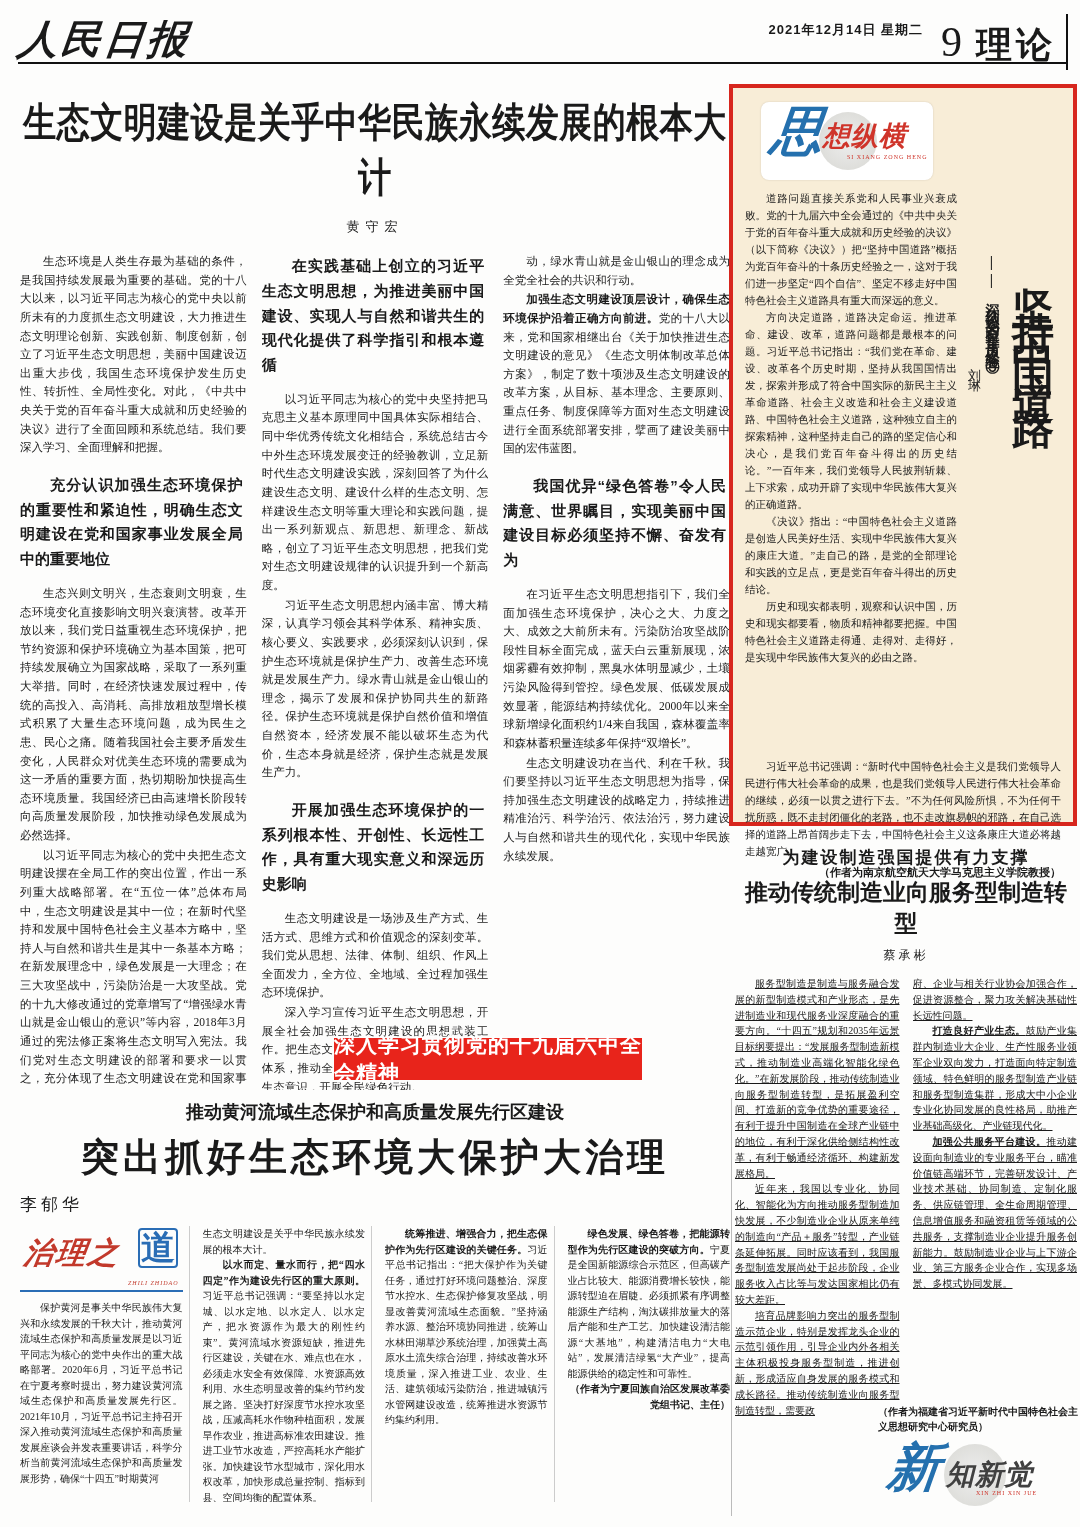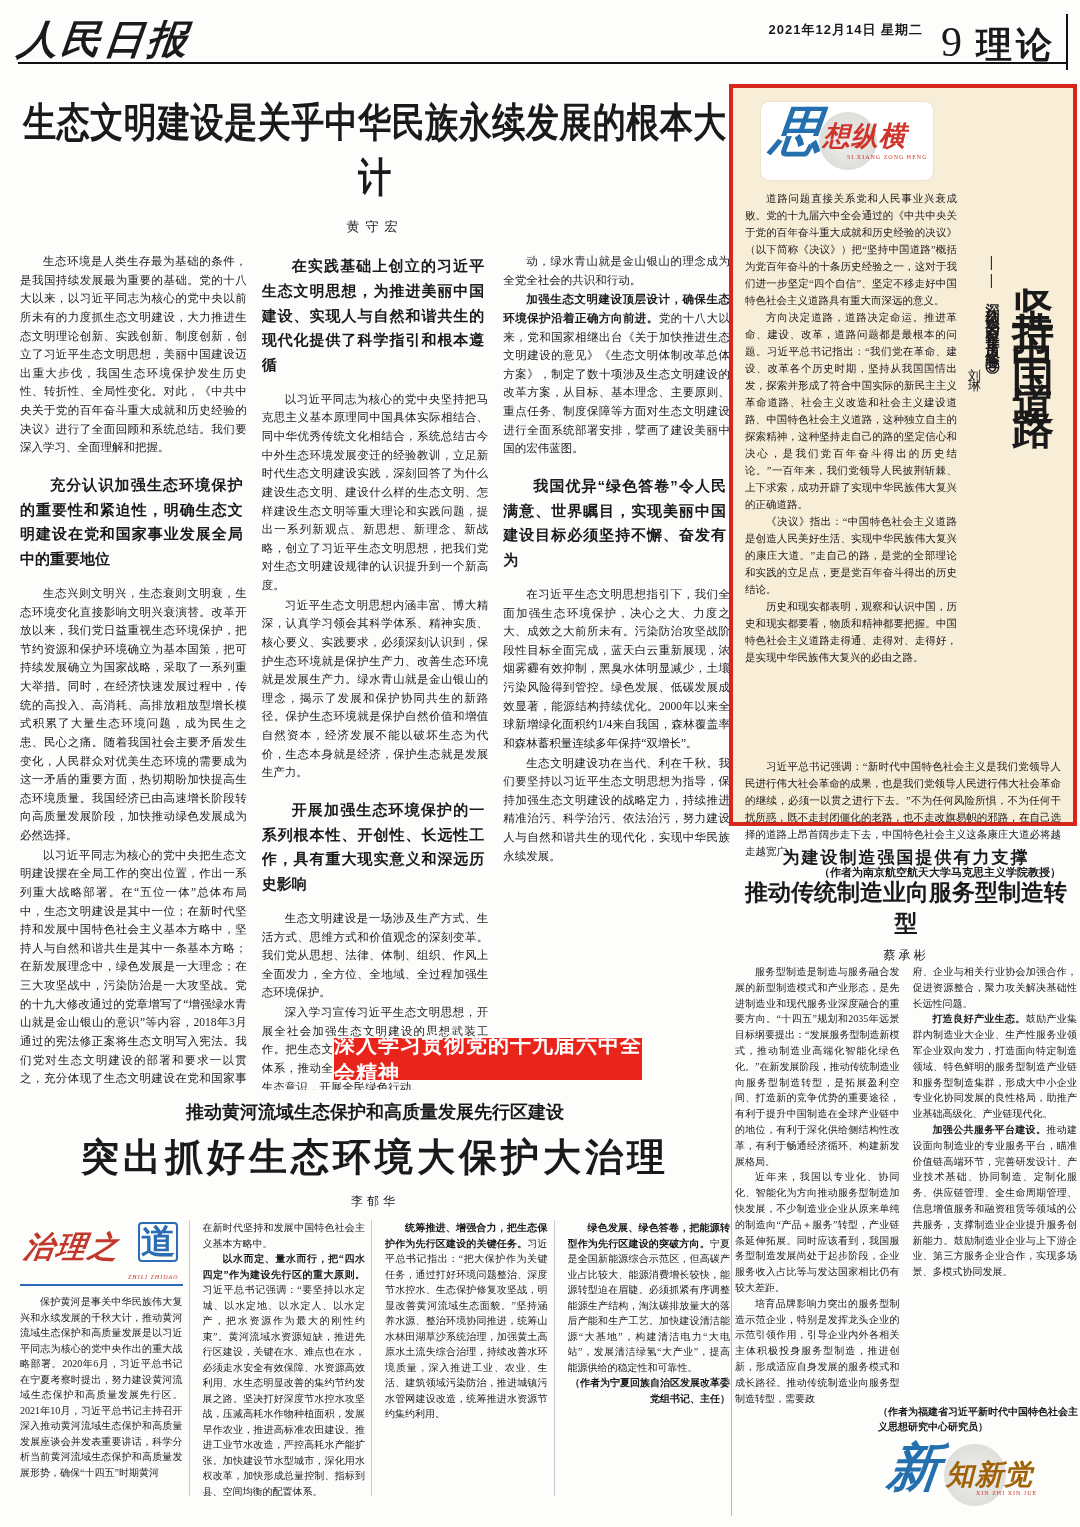--- a/index.html
+++ b/index.html
@@ -56,50 +56,50 @@
   .sx-bottom p{margin:0;font-size:10.5px;line-height:1.62;text-indent:2em;text-align:justify;}
   .sx-attr{font-size:11px;font-weight:bold;text-align:right;margin-top:5px;}
   
   .banner{position:absolute;left:334px;top:1038px;width:308px;height:42px;background:#e8241b;
     color:#fff;font-family:"Liberation Sans",sans-serif;font-weight:900;font-size:21px;
     display:flex;align-items:center;justify-content:center;letter-spacing:1px;}
   
   .yr{position:absolute;left:20px;top:1100px;width:710px;}
   .yr-kicker{font-family:"Liberation Sans",sans-serif;font-weight:900;font-size:18px;text-align:center;}
   .yr-headline{font-weight:900;font-size:38px;text-align:center;letter-spacing:4px;margin-top:8px;}
-  .yr-byline{text-align:center;font-size:12px;letter-spacing:4px;margin-top:10px;color:#222;}
+  .yr-byline{font-size:17px;letter-spacing:4px;margin-top:10px;color:#222;}
   .yr-cols{display:flex;gap:13px;margin-top:10px;height:276px;overflow:hidden;}
   .yr-col{flex:1;font-size:10px;line-height:1.55;text-align:justify;overflow:hidden;border-right:1px solid #ccc;padding-right:6px;}
   .yr-col:last-child{border-right:none;padding-right:0;}
   .yr-col p{margin:0;text-indent:2em;}
   .attr{font-weight:bold;text-align:right;text-indent:0 !important;}
   .zl-logo{height:62px;position:relative;margin:2px 0 8px 0;border-bottom:2px solid #2a6db5;}
   .zl-logo .script{position:absolute;left:4px;top:2px;font-size:30px;font-weight:900;font-style:italic;
     color:#c2392b;transform:skewX(-8deg);letter-spacing:2px;}
   .zl-logo .dao{position:absolute;left:118px;top:0px;font-size:34px;font-weight:900;color:#2a6db5;
     border:2.5px solid #2a6db5;line-height:1;padding:1px;border-radius:4px;}
   .zl-logo .sub{position:absolute;right:4px;bottom:2px;font-size:6px;color:#c2392b;letter-spacing:1px;font-style:italic;}
   
   .mfg{position:absolute;left:735px;top:846px;width:342px;}
   .mfg-kicker{font-weight:900;font-size:17px;text-align:center;letter-spacing:2px;}
   .mfg-headline{font-family:"Liberation Sans",sans-serif;font-weight:900;font-size:23px;
     text-align:center;margin-top:8px;letter-spacing:0px;}
   .mfg-byline{text-align:center;font-size:12px;letter-spacing:3px;margin-top:8px;color:#222;}
-  .mfg-cols{display:flex;gap:13px;margin-top:0;height:498px;overflow:hidden;}
+  .mfg-cols{display:flex;gap:13px;margin-top:12px;height:498px;overflow:hidden;text-decoration:underline;}
   .mfg-col{flex:1;font-size:10px;line-height:1.58;text-align:justify;overflow:hidden;}
   .mfg-col p{margin:0;text-indent:2em;}
   .mfg-attr{position:absolute;left:878px;top:1404px;width:200px;font-size:10px;font-weight:bold;
     line-height:1.5;text-align:left;background:#fdfdfc;}
   .xz-logo{position:absolute;left:880px;top:1440px;width:198px;height:74px;background:#fdfdfc;overflow:hidden;}
   .xz-logo .circ{position:absolute;left:64px;top:4px;width:62px;height:62px;border-radius:50%;
     background:radial-gradient(#eee,#d8d8d3);}
   .xz-logo .big{position:absolute;left:8px;top:2px;font-size:52px;font-weight:900;font-style:italic;
     color:#2470ae;transform:skewX(-6deg);line-height:1;}
   .xz-logo .rest{position:absolute;left:66px;top:16px;font-size:28px;font-weight:900;font-style:italic;
-    color:#a16207;letter-spacing:1px;font-family:Liberation Serif, serif;}
+    color:#404040;letter-spacing:1px;font-family:Liberation Serif, serif;}
   .xz-logo .sub{position:absolute;left:96px;top:50px;font-size:6px;color:#cf342a;letter-spacing:1px;}
   .vdivider{position:absolute;left:731px;top:1098px;width:1px;height:418px;background:#bbb;}
 </style>
 </head>
 <body>
 
 <div class="header">
   <div class="masthead">人民日报</div>
   <div class="hspacer"></div>
   <div class="pagedate">2021年12月14日 星期二</div>
@@ -196,21 +196,21 @@
   <div class="yr-cols">
     <div class="yr-col">
       <div class="zl-logo">
         <span class="script">治理之</span>
         <span class="dao">道</span>
         <span class="sub">ZHILI ZHIDAO</span>
       </div>
       <p>保护黄河是事关中华民族伟大复兴和永续发展的千秋大计，推动黄河流域生态保护和高质量发展是以习近平同志为核心的党中央作出的重大战略部署。2020年6月，习近平总书记在宁夏考察时提出，努力建设黄河流域生态保护和高质量发展先行区。2021年10月，习近平总书记主持召开深入推动黄河流域生态保护和高质量发展座谈会并发表重要讲话，科学分析当前黄河流域生态保护和高质量发展形势，确保“十四五”时期黄河</p>
     </div>
     <div class="yr-col">
-      <p style="text-indent:0;">在新时代坚持和发展中国特色社会主义基本方略中。</p>
+      <p style="text-indent:0;">生态文明建设是关乎中华民族永续发展的根本大计。</p>
       <p><b class="lead">以水而定、量水而行，把“四水四定”作为建设先行区的重大原则。</b><span>习近平总书记强调：“要坚持以水定城、以水定地、以水定人、以水定产，把水资源作为最大的刚性约束”。黄河流域水资源短缺，推进先行区建设，关键在水、难点也在水，必须走水安全有效保障、水资源高效利用、水生态明显改善的集约节约发展之路。坚决打好深度节水控水攻坚战，压减高耗水作物种植面积，发展旱作农业，推进高标准农田建设。推进工业节水改造，严控高耗水产能扩张。加快建设节水型城市，深化用水权改革，加快形成总量控制、指标到县、空间均衡的配置体系。</span></p>
     </div>
     <div class="yr-col">
       <p><b class="lead">统筹推进、增强合力，把生态保护作为先行区建设的关键任务。</b><span>习近平总书记指出：“把大保护作为关键任务，通过打好环境问题整治、深度节水控水、生态保护修复攻坚战，明显改善黄河流域生态面貌。”坚持涵养水源、整治环境协同推进，统筹山水林田湖草沙系统治理，加强黄土高原水土流失综合治理，持续改善水环境质量，深入推进工业、农业、生活、建筑领域污染防治，推进城镇污水管网建设改造，统筹推进水资源节约集约利用。</span></p>
     </div>
     <div class="yr-col">
       <p><b class="lead">绿色发展、绿色答卷，把能源转型作为先行区建设的突破方向。</b><span>宁夏是全国新能源综合示范区，但高碳产业占比较大、能源消费增长较快，能源转型迫在眉睫。必须抓紧有序调整能源生产结构，淘汰碳排放量大的落后产能和生产工艺。加快建设清洁能源“大基地”，构建清洁电力“大电站”，发展清洁绿氢“大产业”，提高能源供给的稳定性和可靠性。</span></p>
       <p class="attr">（作者为宁夏回族自治区发展改革委党组书记、主任）</p>
     </div>
   </div>

